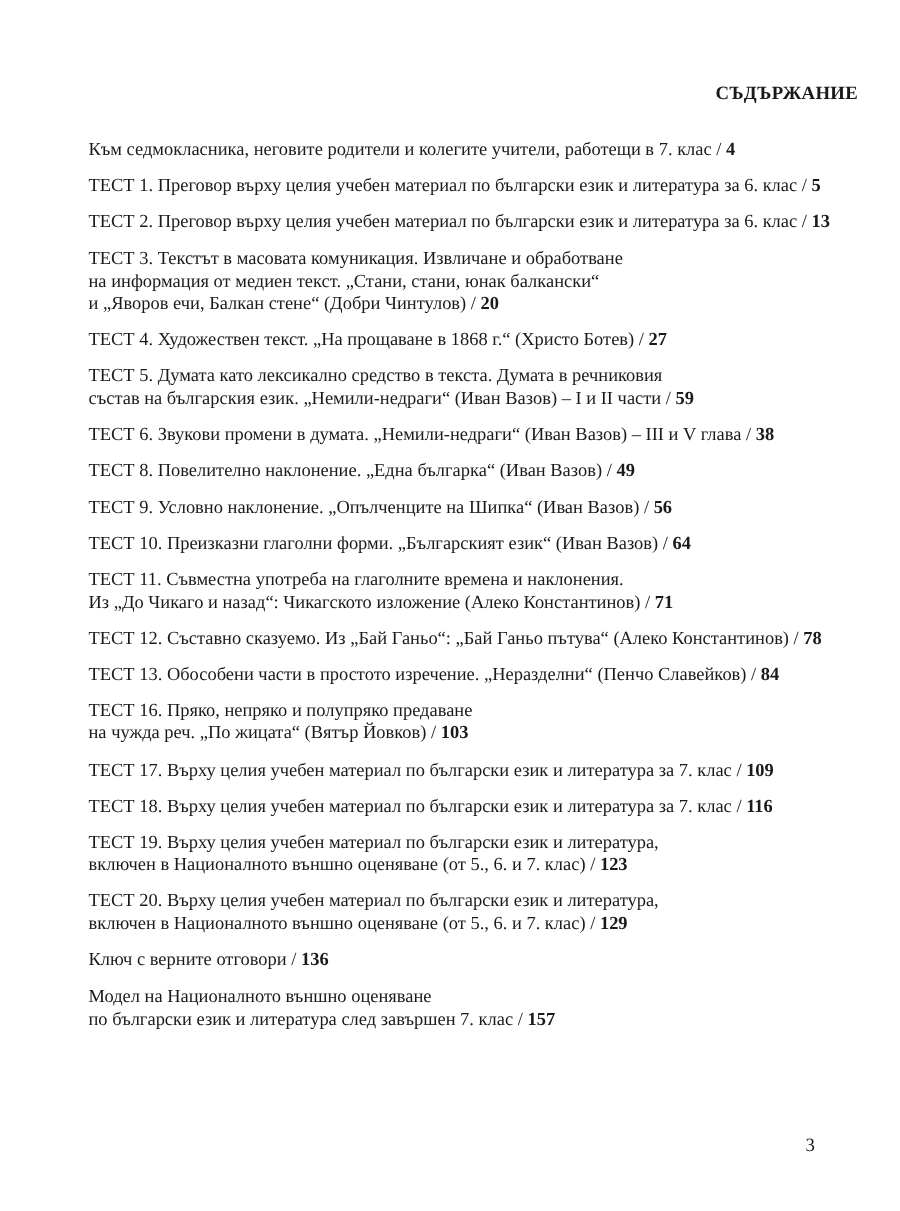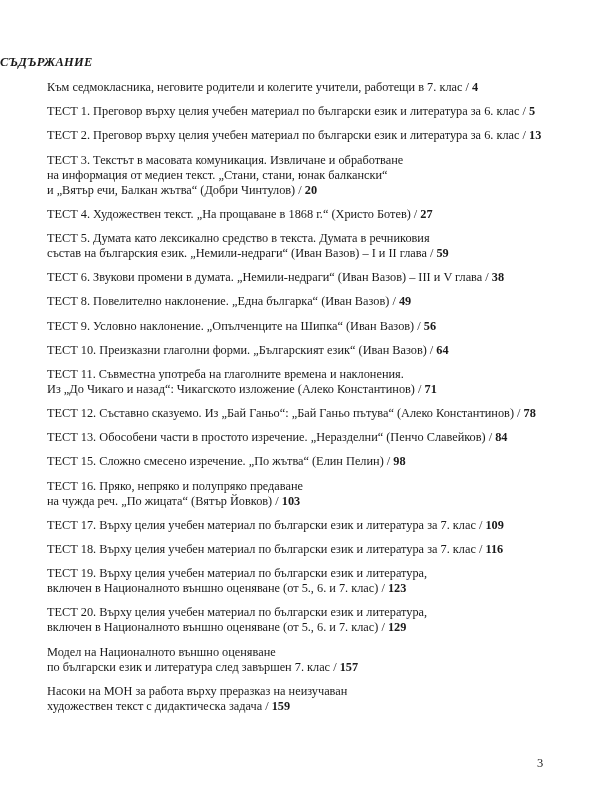--- a/index.html
+++ b/index.html
@@ -1,20 +1,20 @@
 <!DOCTYPE html>
 <html><head>
 <meta charset="utf-8">
 <style>
   html, body { margin:0; padding:0; background:#ffffff; }
   body { width:600px; height:807px; position:relative; overflow:hidden;
          font-family:"Liberation Serif", "DejaVu Serif", serif; color:#1a1a1a; }
-  .title { position:absolute; top:47px; left:0; width:572px; text-align:left;
-           font-weight:bold; font-size:12.5px; letter-spacing:0.2px;font-style:italic; }
-  .toc { position:absolute; top:76px; left:43px; width:540px; margin:4px; padding:0; list-style:none; }
+  .title { position:absolute; top:47px; left:0; width:572px; text-align:right;
+           font-weight:bold; font-size:12.5px; letter-spacing:0.2px; }
+  .toc { position:absolute; top:76px; left:43px; width:540px; margin:16px; padding:0; list-style:none; }
   .entry { font-size:12.3px; line-height:15px; margin:0 0 9.2px 0; }
   .entry .line { display:block; white-space:nowrap; }
   .entry .pg { font-weight:bold; }
   .pagenum { position:absolute; left:537px; top:756px; font-size:12.5px; }
 </style>
 </head>
 <body>
 
 <h1 class="title">СЪДЪРЖАНИЕ</h1>
 
@@ -24,28 +24,28 @@
     </li>
     <li class="entry">
       <span class="line"><span>ТЕСТ 1. Преговор върху целия учебен материал по български език и литература за 6. клас / </span><span class="pg">5</span></span>
     </li>
     <li class="entry">
       <span class="line"><span>ТЕСТ 2. Преговор върху целия учебен материал по български език и литература за 6. клас / </span><span class="pg">13</span></span>
     </li>
     <li class="entry">
       <span class="line"><span>ТЕСТ 3. Текстът в масовата комуникация. Извличане и обработване</span></span>
       <span class="line"><span>на информация от медиен текст. „Стани, стани, юнак балкански“</span></span>
-      <span class="line"><span>и „Вятър ечи, Балкан жътва“ (Добри Чинтулов) / </span><span class="pg">20</span></span>
+      <span class="line"><span>и „Яворов ечи, Балкан стене“ (Добри Чинтулов) / </span><span class="pg">20</span></span>
     </li>
     <li class="entry">
       <span class="line"><span>ТЕСТ 4. Художествен текст. „На прощаване в 1868 г.“ (Христо Ботев) / </span><span class="pg">27</span></span>
     </li>
     <li class="entry">
       <span class="line"><span>ТЕСТ 5. Думата като лексикално средство в текста. Думата в речниковия</span></span>
-      <span class="line"><span>състав на българския език. „Немили-недраги“ (Иван Вазов) – I и II глава / </span><span class="pg">59</span></span>
+      <span class="line"><span>състав на българския език. „Немили-недраги“ (Иван Вазов) – I и II части / </span><span class="pg">59</span></span>
     </li>
     <li class="entry">
       <span class="line"><span>ТЕСТ 6. Звукови промени в думата. „Немили-недраги“ (Иван Вазов) – III и V глава / </span><span class="pg">38</span></span>
     </li>
     <li class="entry">
       <span class="line"><span>ТЕСТ 8. Повелително наклонение. „Една българка“ (Иван Вазов) / </span><span class="pg">49</span></span>
     </li>
     <li class="entry">
       <span class="line"><span>ТЕСТ 9. Условно наклонение. „Опълченците на Шипка“ (Иван Вазов) / </span><span class="pg">56</span></span>
     </li>
@@ -56,43 +56,39 @@
       <span class="line"><span>ТЕСТ 11. Съвместна употреба на глаголните времена и наклонения.</span></span>
       <span class="line"><span>Из „До Чикаго и назад“: Чикагското изложение (Алеко Константинов) / </span><span class="pg">71</span></span>
     </li>
     <li class="entry">
       <span class="line"><span>ТЕСТ 12. Съставно сказуемо. Из „Бай Ганьо“: „Бай Ганьо пътува“ (Алеко Константинов) / </span><span class="pg">78</span></span>
     </li>
     <li class="entry">
       <span class="line"><span>ТЕСТ 13. Обособени части в простото изречение. „Неразделни“ (Пенчо Славейков) / </span><span class="pg">84</span></span>
     </li>
     <li class="entry">
-      <span class="line"><span>ТЕСТ 15. Сложно смесено изречение. „По жътва“ (Елин Пелин) / </span><span class="pg">98</span></span>
-    </li>
-    <li class="entry">
       <span class="line"><span>ТЕСТ 16. Пряко, непряко и полупряко предаване</span></span>
       <span class="line"><span>на чужда реч. „По жицата“ (Вятър Йовков) / </span><span class="pg">103</span></span>
     </li>
     <li class="entry">
       <span class="line"><span>ТЕСТ 17. Върху целия учебен материал по български език и литература за 7. клас / </span><span class="pg">109</span></span>
     </li>
     <li class="entry">
       <span class="line"><span>ТЕСТ 18. Върху целия учебен материал по български език и литература за 7. клас / </span><span class="pg">116</span></span>
     </li>
     <li class="entry">
       <span class="line"><span>ТЕСТ 19. Върху целия учебен материал по български език и литература,</span></span>
       <span class="line"><span>включен в Националното външно оценяване (от 5., 6. и 7. клас) / </span><span class="pg">123</span></span>
     </li>
     <li class="entry">
       <span class="line"><span>ТЕСТ 20. Върху целия учебен материал по български език и литература,</span></span>
       <span class="line"><span>включен в Националното външно оценяване (от 5., 6. и 7. клас) / </span><span class="pg">129</span></span>
     </li>
     <li class="entry">
+      <span class="line"><span>Ключ с верните отговори / </span><span class="pg">136</span></span>
+    </li>
+    <li class="entry">
       <span class="line"><span>Модел на Националното външно оценяване</span></span>
       <span class="line"><span>по български език и литература след завършен 7. клас / </span><span class="pg">157</span></span>
-    </li>
-    <li class="entry">
-      <span class="line"><span>Насоки на МОН за работа върху преразказ на неизучаван</span></span>
-      <span class="line"><span>художествен текст с дидактическа задача / </span><span class="pg">159</span></span>
     </li>
   </ul>
 
 <div class="pagenum">3</div>
 
 </body></html>

